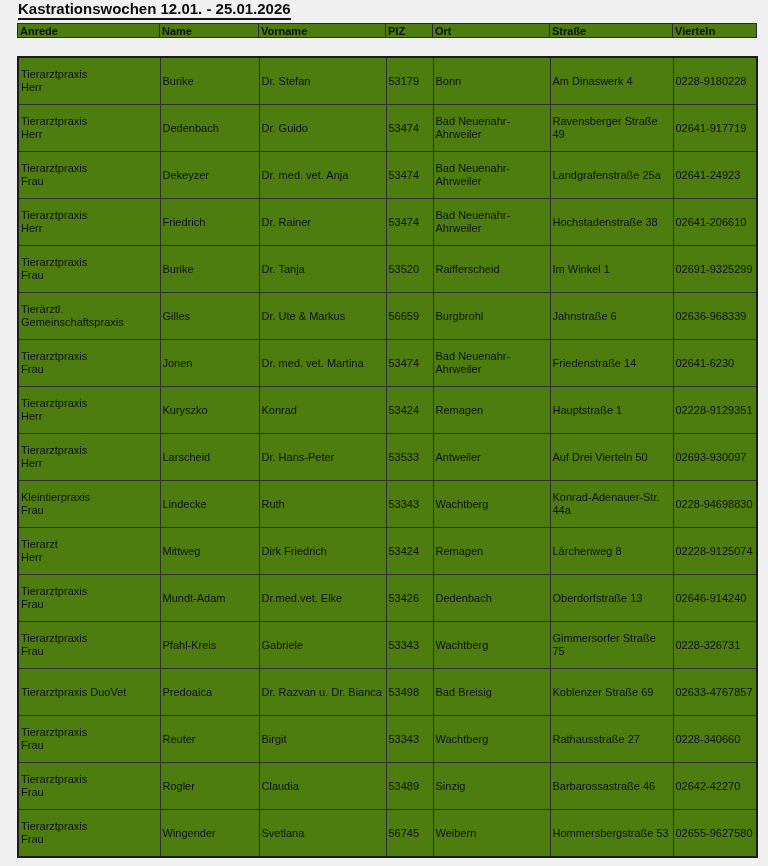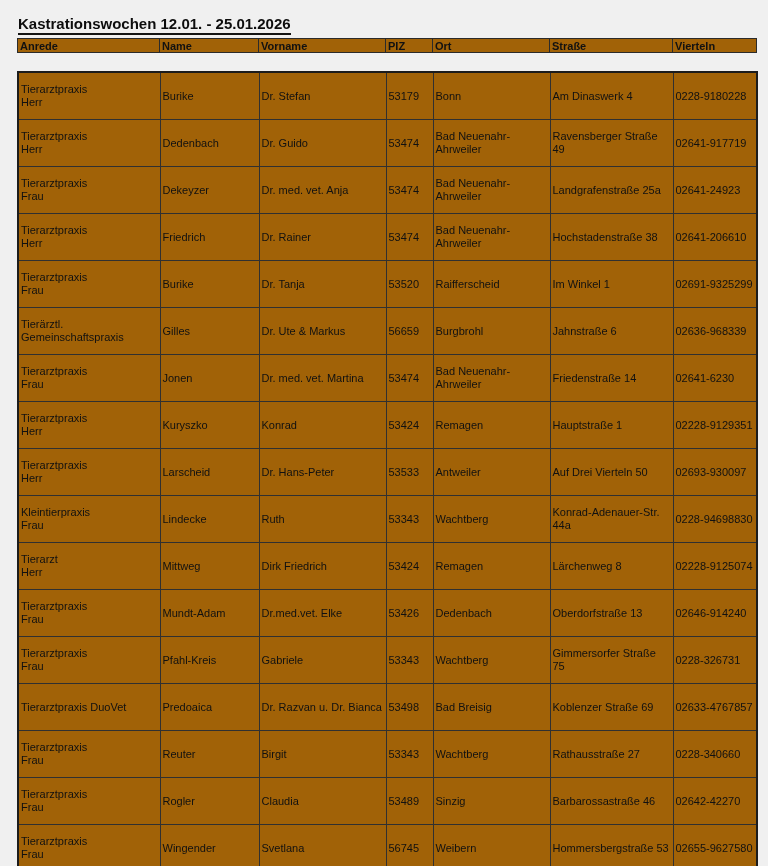--- a/index.html
+++ b/index.html
@@ -11,38 +11,38 @@
     height: 866px;
     background: #f0f0f0;
     font-family: "Liberation Sans", sans-serif;
     color: #111111;
     overflow: hidden;
   }
   .page {
     box-sizing: border-box;
     width: 768px;
     height: 866px;
-    padding: 15px 12px 0 17px;
+    padding: 0 12px 0 17px;
   }
   .title {
     display: inline-block;
     margin: 0 0 3px 1px;
     font-size: 15px;
     line-height: 16px;
     font-weight: bold;
     color: #0d0d0d;
     border-bottom: 2px solid #141414;
     padding-bottom: 1px;
     white-space: nowrap;
   }
   table {
     border-collapse: collapse;
     table-layout: fixed;
     width: 739px;
-    background: #a16207;
+    background: #4d7c0f;
   }
   table.hdr th {
     border: 1px solid #2b2b2b;
     font-size: 11px;
     font-weight: bold;
     text-align: left;
     vertical-align: middle;
     height: 13px;
     padding: 0 2px;
     overflow: hidden;

